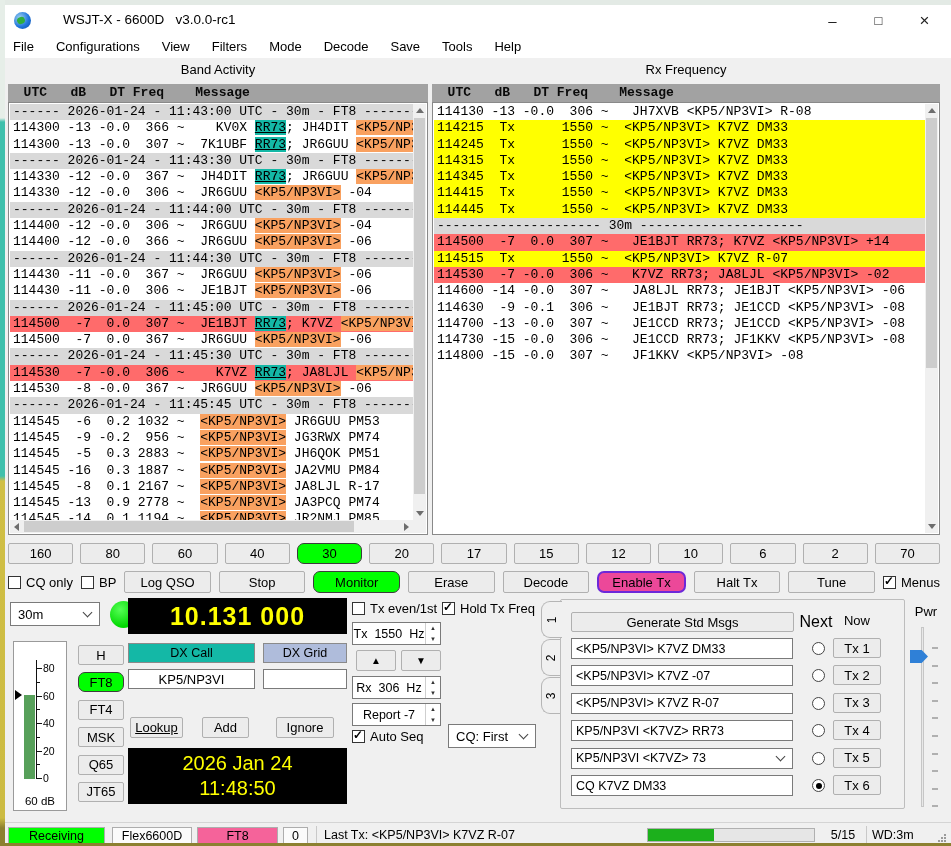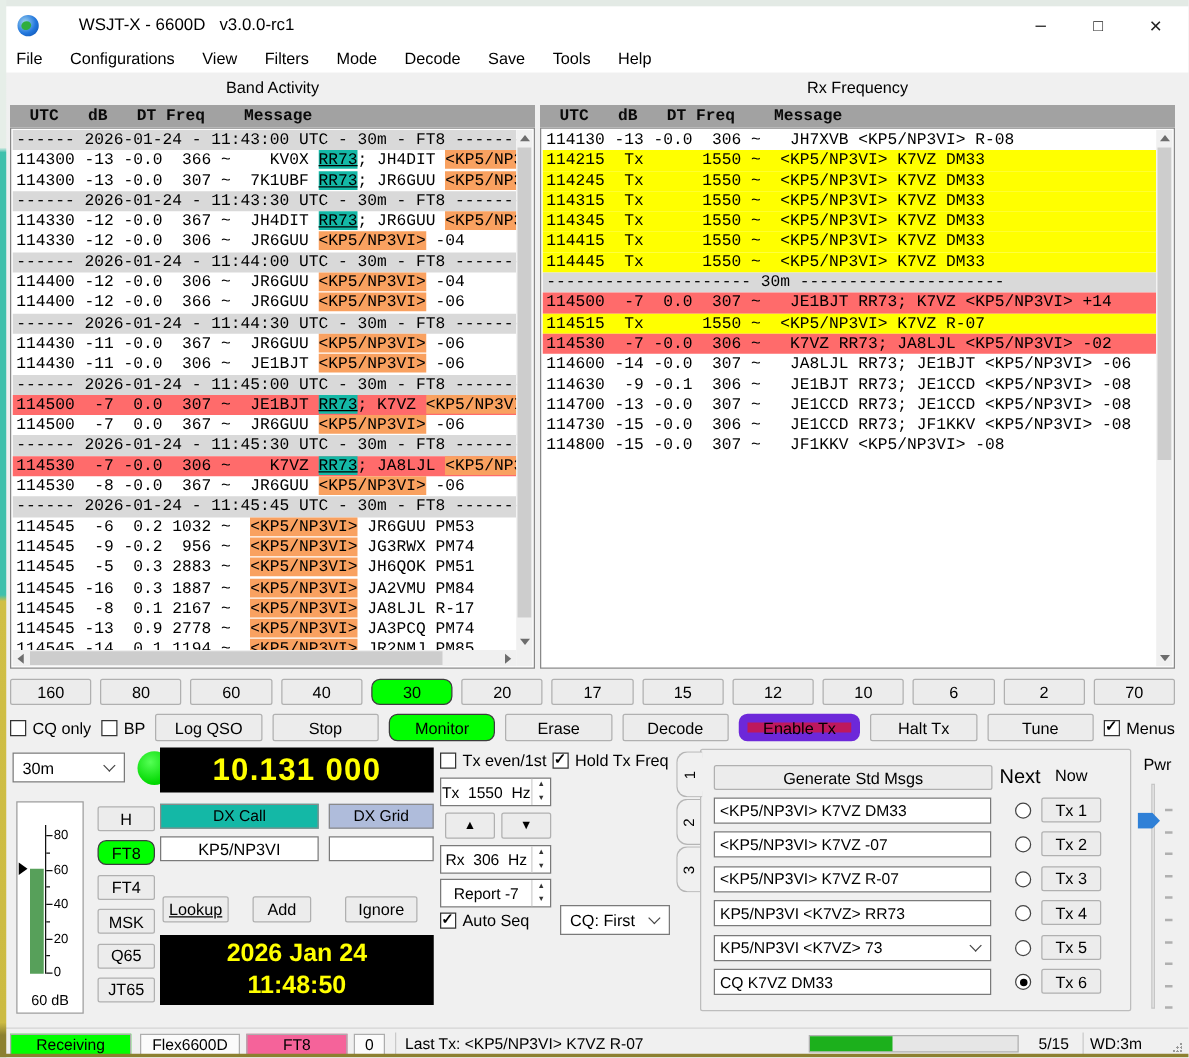--- a/index.html
+++ b/index.html
@@ -58,21 +58,21 @@
   .tri-lf{width:0;height:0;border-top:4px solid transparent;border-bottom:4px solid transparent;border-right:5px solid #6d6d6d;}
   .tri-rt{width:0;height:0;border-top:4px solid transparent;border-bottom:4px solid transparent;border-left:5px solid #6d6d6d;}
   .vthumb{position:absolute;left:1px;width:11px;background:#cdcdcd;}
   .hthumb{position:absolute;top:1px;height:11px;background:#cdcdcd;}
   .corner{position:absolute;right:1px;bottom:1px;width:13px;height:13px;background:#f0f0f0;}
 
   
   .btn{display:flex;align-items:center;justify-content:center;background:#ececec;border:1px solid #b0b0b0;
     border-radius:2px;font-size:13px;}
   .green-btn{background:#00ff00;border:1px solid #3c3c3c;border-radius:7px;}
-  .yellow-btn{background:#be185d;border:7px solid #6d28d9;border-radius:7px;}
+  .yellow-btn{background:#ec4899;border:2px solid #6d28d9;border-radius:7px;}
   #band-row{position:absolute;left:8px;top:543px;width:932px;height:21px;display:flex;gap:7px;}
   #band-row .btn{flex:1;}
   #ctrl-row{position:absolute;left:8px;top:571px;width:932px;height:22px;display:flex;gap:8px;align-items:center;}
   #ctrl-row .btn{flex:1;height:22px;}
   .cb{display:flex;align-items:center;gap:5px;font-size:13px;white-space:nowrap;}
   .cb .box{width:13px;height:13px;background:#fff;border:1px solid #333;position:relative;flex:none;}
   .cb.on .box::after{content:"✓";position:absolute;left:0px;top:-2px;font-size:12px;font-weight:bold;line-height:13px;}
 
   .combo{background:#fff;border:1px solid #7a7a7a;position:relative;font-size:13px;display:flex;
     align-items:center;padding:0 18px 0 7px;}
@@ -115,21 +115,21 @@
   #lab-dxcall{left:128px;top:643px;width:127px;height:20px;background:#ffff00;}
   #lab-dxgrid{left:263px;top:643px;width:84px;height:20px;background:#afbcdb;}
   .inp{position:absolute;background:#fff;border:1px solid #7a7a7a;font-size:13px;display:flex;
     align-items:center;justify-content:center;}
   #inp-dxcall{left:128px;top:669px;width:127px;height:20px;}
   #inp-dxgrid{left:263px;top:669px;width:84px;height:20px;}
   #btn-lookup{position:absolute;left:130px;top:717px;width:53px;height:21px;text-decoration:underline;}
   #btn-add{position:absolute;left:202px;top:717px;width:47px;height:21px;}
   #btn-ignore{position:absolute;left:276px;top:717px;width:58px;height:21px;}
   #datetime{position:absolute;left:128px;top:748px;width:219px;height:56px;background:#000;color:#ffff00;
-    font-weight:bold;font-size:20px;display:flex;flex-direction:column;align-items:center;justify-content:center;line-height:25px;}
+    font-weight:normal;font-size:20px;display:flex;flex-direction:column;align-items:center;justify-content:center;line-height:25px;}
 
   
   .vtab{position:absolute;left:541px;width:20px;height:37px;background:#f0f0f0;border:1px solid #b5b5b5;
     border-right:none;border-radius:9px 0 0 9px;display:flex;align-items:center;justify-content:center;font-size:12px;}
   .vtab span{transform:rotate(-90deg);display:block;}
   #tab-1{top:601px;width:21px;z-index:3;}
   #tab-2{top:639px;} #tab-3{top:677px;}
   #msg-panel{position:absolute;left:560px;top:599px;width:345px;height:210px;background:#f0f0f0;
     border:1px solid #bdbdbd;border-radius:2px;}
   #gen-btn{position:absolute;left:571px;top:612px;width:223px;height:20px;z-index:2;}

